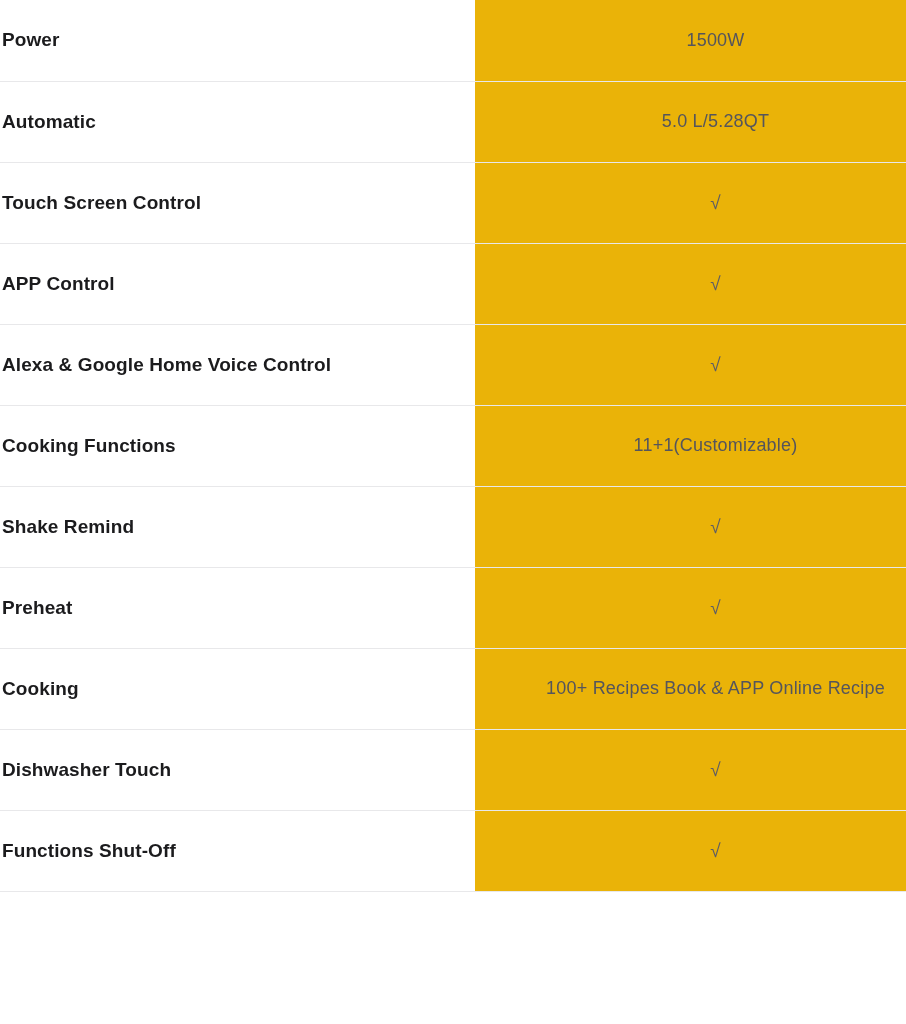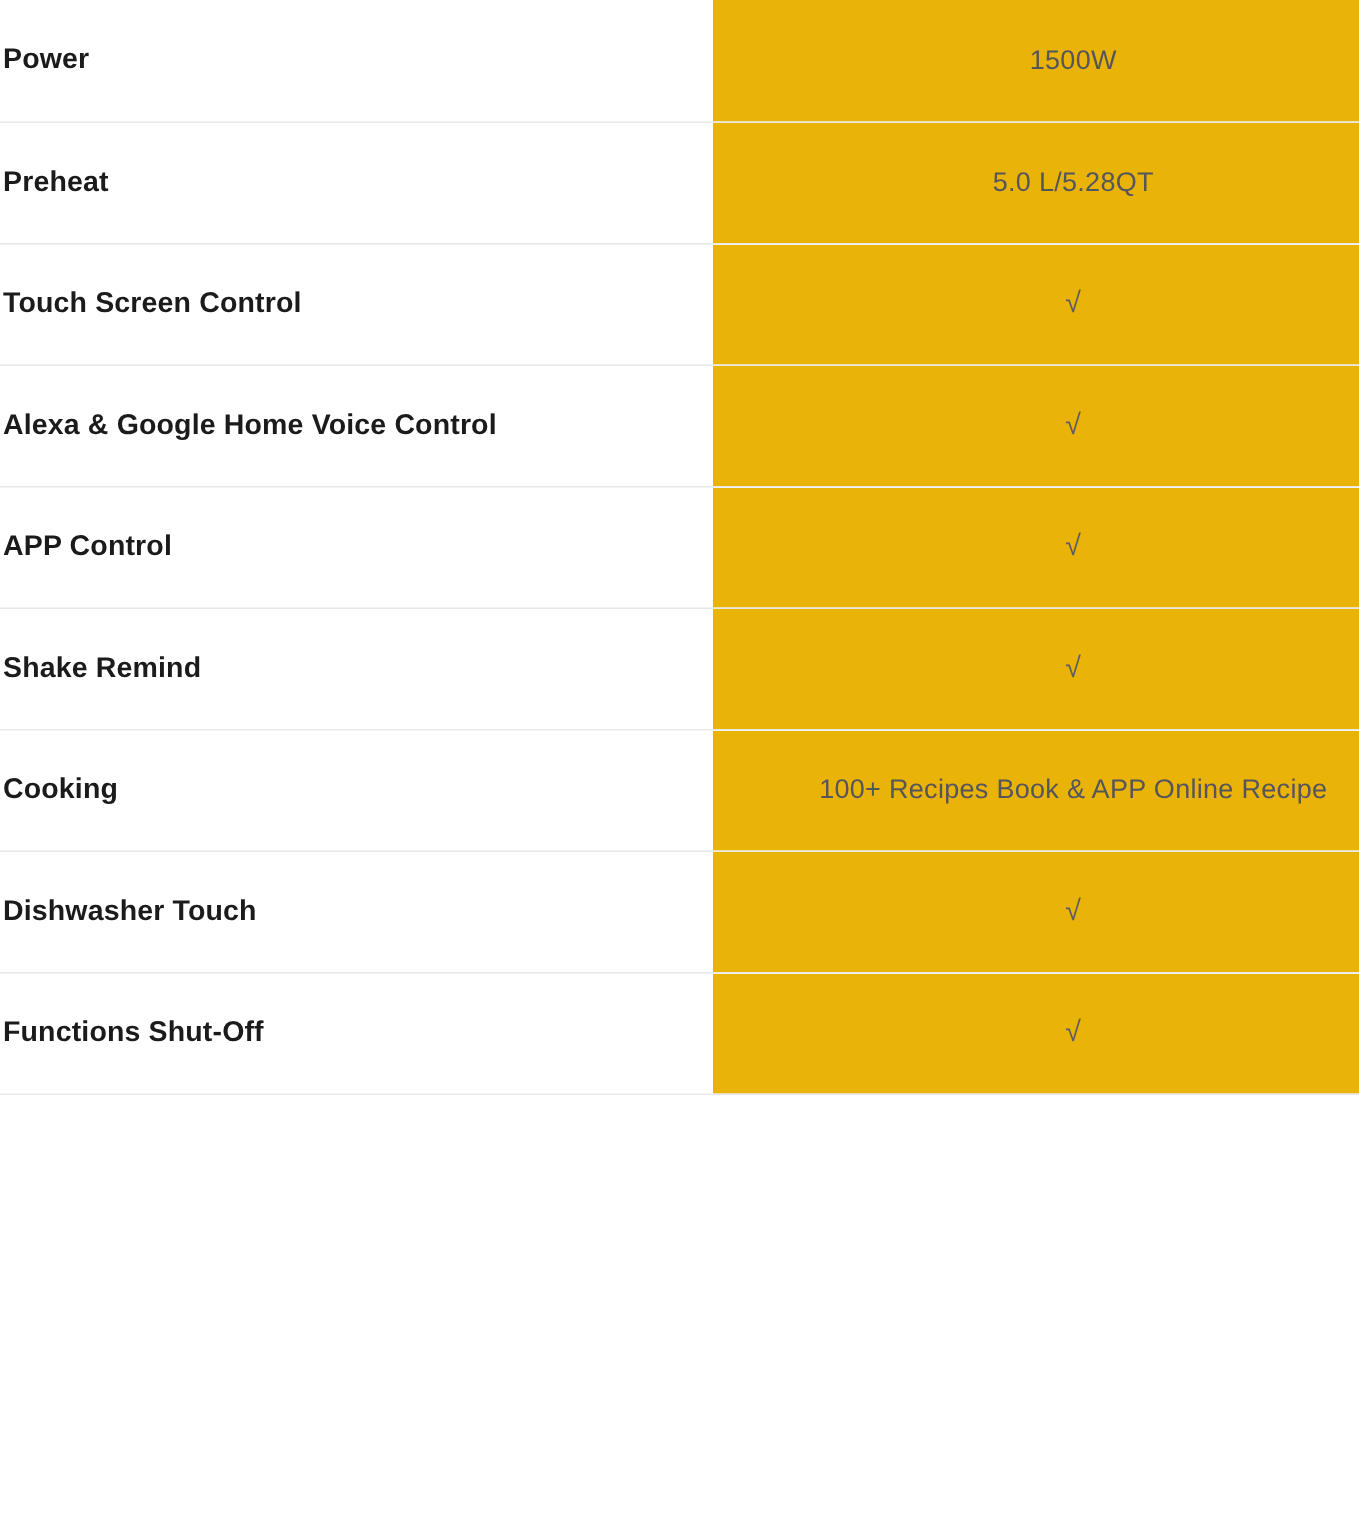--- a/index.html
+++ b/index.html
@@ -83,45 +83,57 @@
 
 <table class="spec-table">
   <tbody>
       <tr class="spec-row">
         <td class="spec-cell-label"><span>Power</span></td>
         <td class="spec-cell-value">
           <span class="value-inner">1500W</span>
         </td>
       </tr>
       <tr class="spec-row">
-        <td class="spec-cell-label"><span>Preheat</span></td>
+        <td class="spec-cell-label"><span>Automatic</span></td>
         <td class="spec-cell-value">
           <span class="value-inner">5.0 L/5.28QT</span>
         </td>
       </tr>
       <tr class="spec-row">
         <td class="spec-cell-label"><span>Touch Screen Control</span></td>
         <td class="spec-cell-value">
           <span class="value-inner check">√</span>
         </td>
       </tr>
       <tr class="spec-row">
+        <td class="spec-cell-label"><span>APP Control</span></td>
+        <td class="spec-cell-value">
+          <span class="value-inner check">√</span>
+        </td>
+      </tr>
+      <tr class="spec-row">
         <td class="spec-cell-label"><span>Alexa &amp; Google Home Voice Control</span></td>
         <td class="spec-cell-value">
           <span class="value-inner check">√</span>
         </td>
       </tr>
       <tr class="spec-row">
-        <td class="spec-cell-label"><span>APP Control</span></td>
+        <td class="spec-cell-label"><span>Cooking Functions</span></td>
+        <td class="spec-cell-value">
+          <span class="value-inner">11+1(Customizable)</span>
+        </td>
+      </tr>
+      <tr class="spec-row">
+        <td class="spec-cell-label"><span>Shake Remind</span></td>
         <td class="spec-cell-value">
           <span class="value-inner check">√</span>
         </td>
       </tr>
       <tr class="spec-row">
-        <td class="spec-cell-label"><span>Shake Remind</span></td>
+        <td class="spec-cell-label"><span>Preheat</span></td>
         <td class="spec-cell-value">
           <span class="value-inner check">√</span>
         </td>
       </tr>
       <tr class="spec-row">
         <td class="spec-cell-label"><span>Cooking</span></td>
         <td class="spec-cell-value">
           <span class="value-inner long">100+ Recipes Book &amp; APP Online Recipe</span>
         </td>
       </tr>

